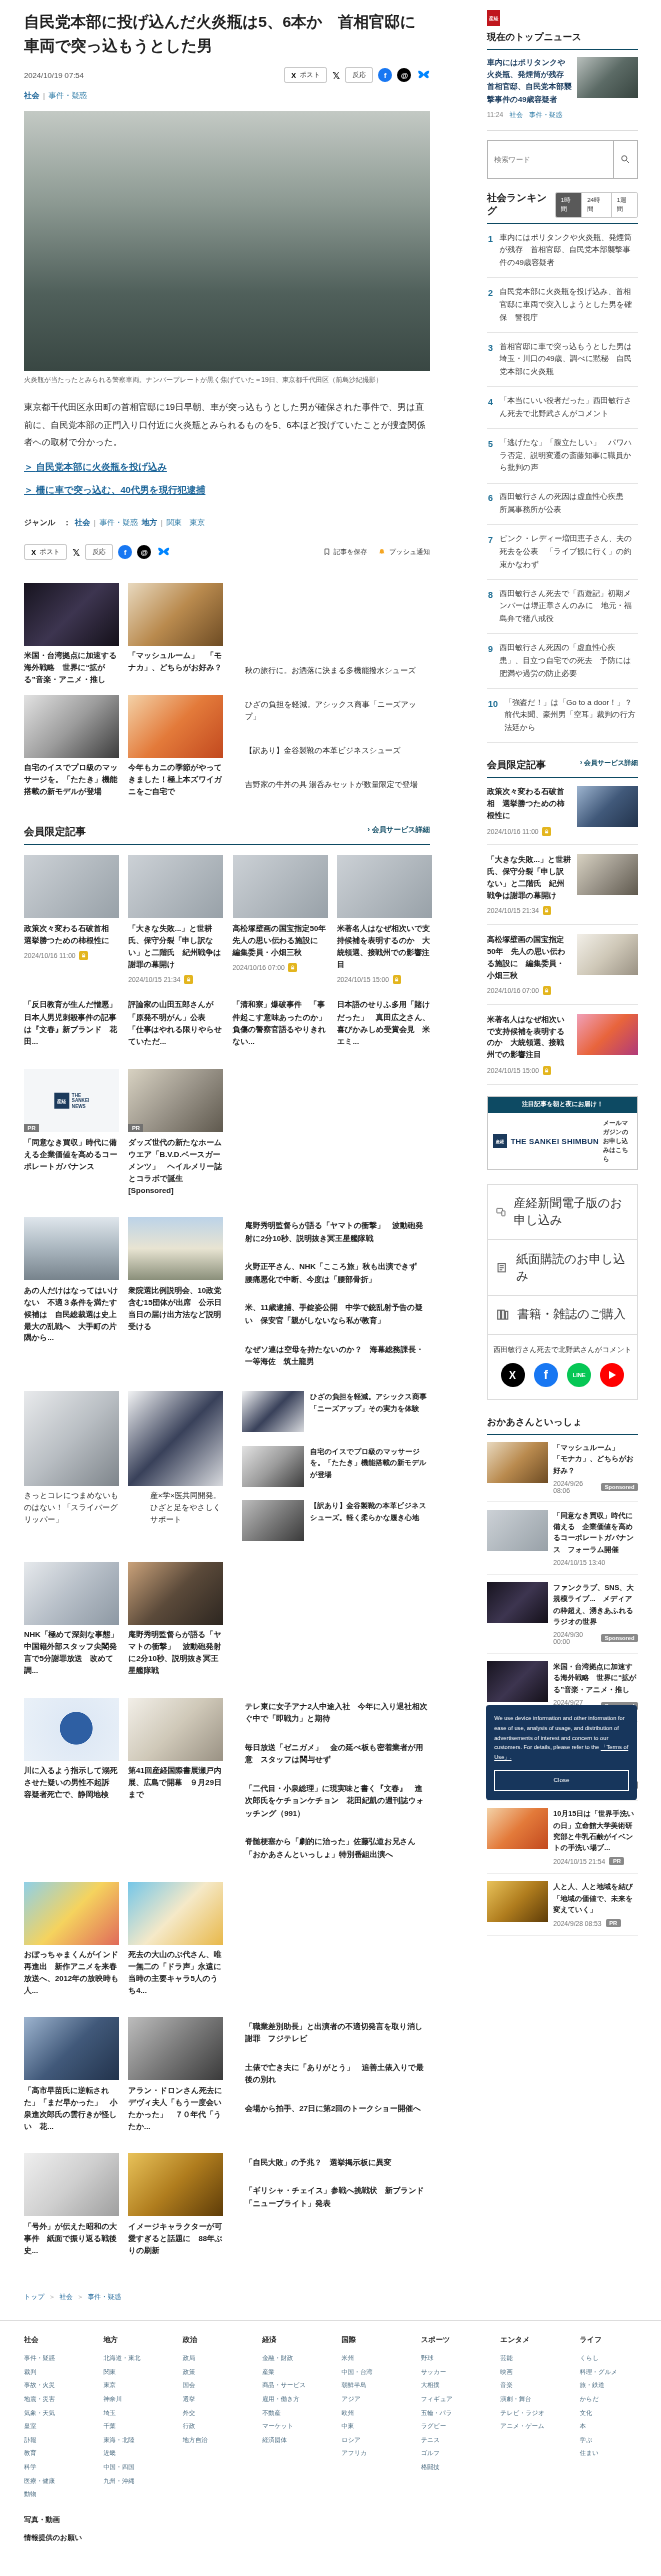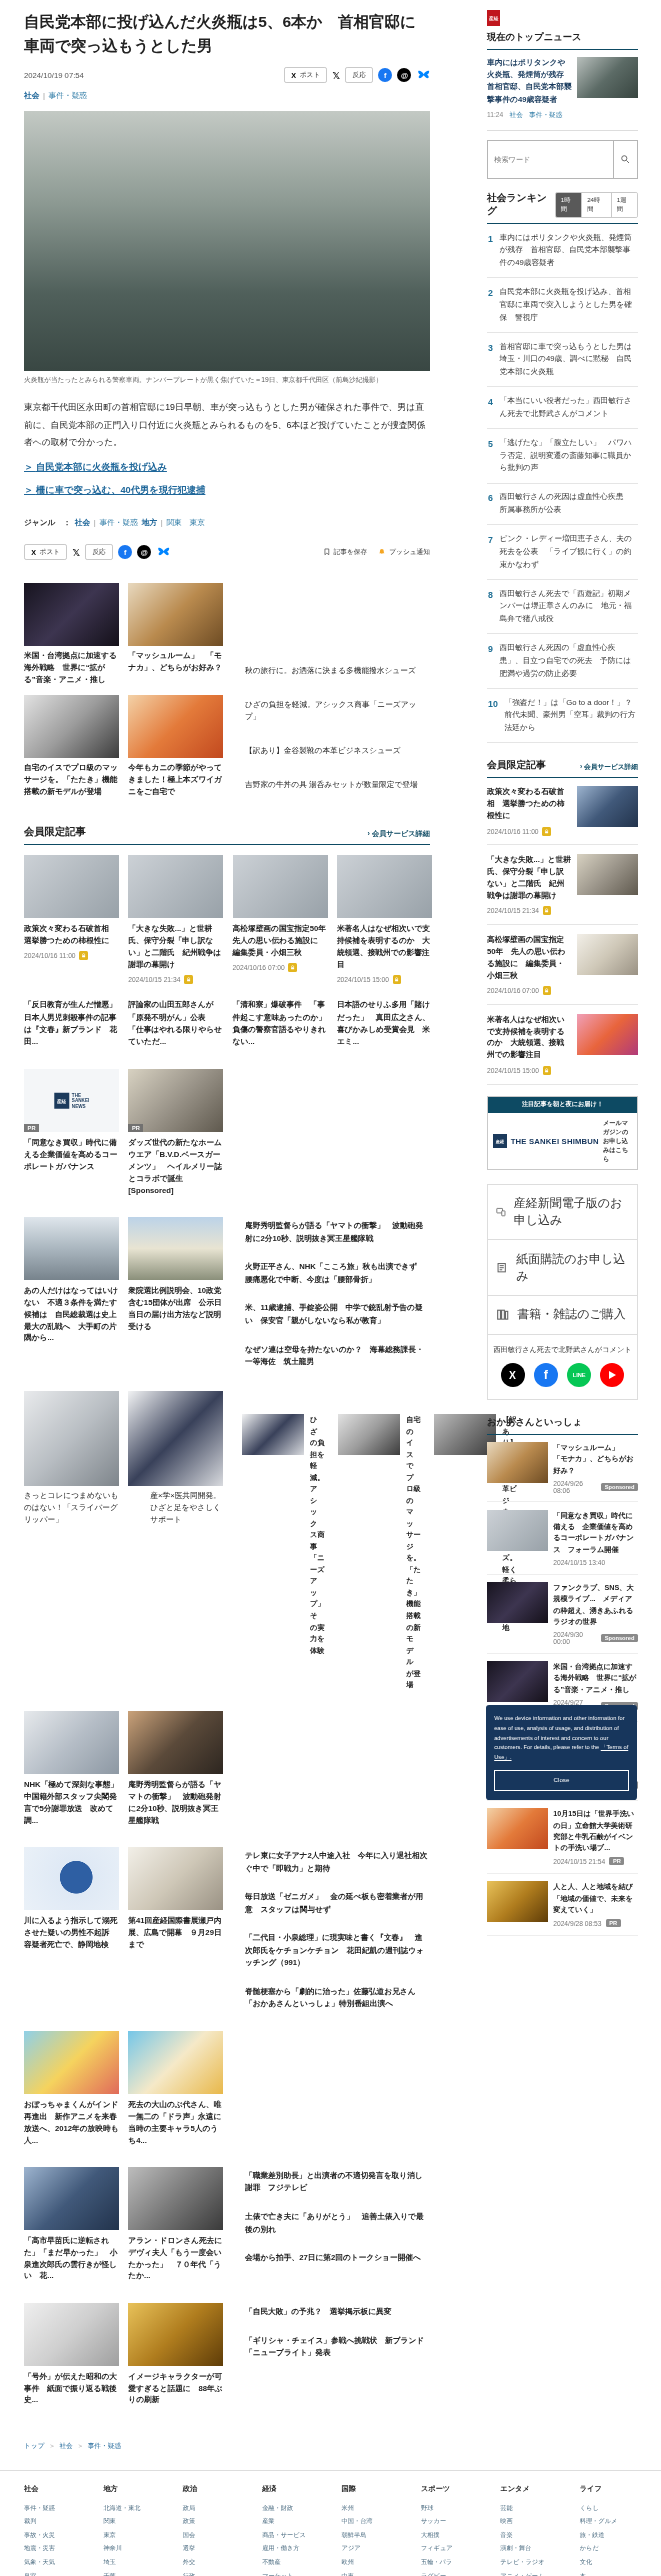--- a/index.html
+++ b/index.html
@@ -62,21 +62,21 @@
   .g-van{background:linear-gradient(135deg,#b9c0bd,#5c6b66,#37443f);}
   .g-taylor{background:linear-gradient(135deg,#f0a0b8,#e8643c,#b03a7a);}
   .g-kimono{background:linear-gradient(135deg,#e8c25a,#b07d1e,#5e3c08);}
   
   .ads-a{display:flex;justify-content:space-between;margin-top:23px;}
   .ads-a-grid{display:grid;grid-template-columns:95px 95px;gap:9.3px;width:200px;}
   .ad-title{font-size:7.7px;line-height:1.55;margin-top:4.1px;color:#222;font-weight:bold;}
   .ads-a-list{width:185px;display:flex;flex-direction:column;justify-content:flex-end;gap:21.6px;padding-bottom:7.2px;}
   .txt-ad{font-size:7.7px;color:#222;line-height:1.6;}
   
-  .sec-head{display:flex;justify-content:space-between;align-items:flex-end;border-bottom:1px solid #0d4a63;padding-bottom:4.6px;margin-top:27px;}
+  .sec-head{display:flex;justify-content:space-between;align-items:flex-start;border-bottom:1px solid #0d4a63;padding-bottom:4.6px;margin-top:27px;}
   .sec-head h2{font-size:10.3px;font-weight:bold;color:#222;}
   .sec-link{font-size:7.2px;color:#0d4a63;font-weight:bold;}
   .sec-link::before{content:"› ";}
   .cards4{display:grid;grid-template-columns:repeat(4,95px);gap:9.3px;margin-top:10.3px;}
   .card .title{font-size:7.7px;font-weight:bold;line-height:1.55;margin-top:4.6px;color:#222;}
   .card .cdate{font-size:6.7px;color:#777;margin-top:4.6px;display:flex;gap:3.6px;align-items:center;}
   .lock{width:8.8px;height:8.8px;background:#e3b51e;border-radius:1.5px;display:inline-flex;align-items:center;justify-content:center;flex:none;}
   .texts4{display:grid;grid-template-columns:repeat(4,95px);gap:9.3px;margin-top:15.5px;}
   .titem{font-size:7.7px;font-weight:bold;line-height:1.6;color:#222;}
   .row-mix{display:flex;justify-content:space-between;margin-top:20.6px;}
@@ -84,21 +84,21 @@
   .side-list{width:185px;display:flex;flex-direction:column;gap:16.5px;padding-top:3.1px;}
   .side-list .titem{font-weight:bold;}
   .imgwrap{position:relative;}
   .pr-badge{position:absolute;left:0;bottom:0;background:rgba(110,110,110,.92);color:#fff;font-size:5.7px;font-weight:bold;padding:1px 3.6px;}
   .sankei-mini{position:absolute;left:50%;top:50%;transform:translate(-50%,-50%);display:flex;gap:2.6px;align-items:center;}
   .sankei-sq{width:15.5px;height:15.5px;background:#1b3a5c;color:#fff;font-size:4.6px;font-weight:bold;display:flex;align-items:center;justify-content:center;}
   .sankei-txt{color:#1b3a5c;font-size:4.6px;font-weight:bold;line-height:1.2;}
   
   .ads-b{display:flex;gap:9.3px;margin-top:23px;}
   .ads-b .atile{width:95px;}
-  .ads-b-side{width:188px;display:flex;flex-direction:row;gap:13.4px;margin-left:9.3px;margin-top:23px;}
+  .ads-b-side{width:188px;display:flex;flex-direction:column;gap:13.4px;margin-left:9.3px;}
   .sb-ad{display:flex;gap:6.2px;}
   .sb-ad .thumb{width:62px;height:41px;flex:none;}
   .sb-ad .txt-ad{font-weight:bold;font-size:7.2px;}
   
   .red-badge{width:13.4px;height:15.5px;background:#c0161d;color:#fff;font-size:4.6px;font-weight:bold;display:flex;align-items:center;justify-content:center;}
   .aside h3{font-size:9.3px;font-weight:bold;color:#222;margin-top:5.2px;}
   .teal-line{border-bottom:1px solid #0d4a63;margin-top:4.6px;}
   .tn-item{display:flex;gap:5.2px;margin-top:7.2px;}
   .tn-title{flex:1;font-size:7.7px;font-weight:bold;line-height:1.6;color:#1b3c5e;}
   .tn-thumb{width:61px;height:41px;flex:none;}

